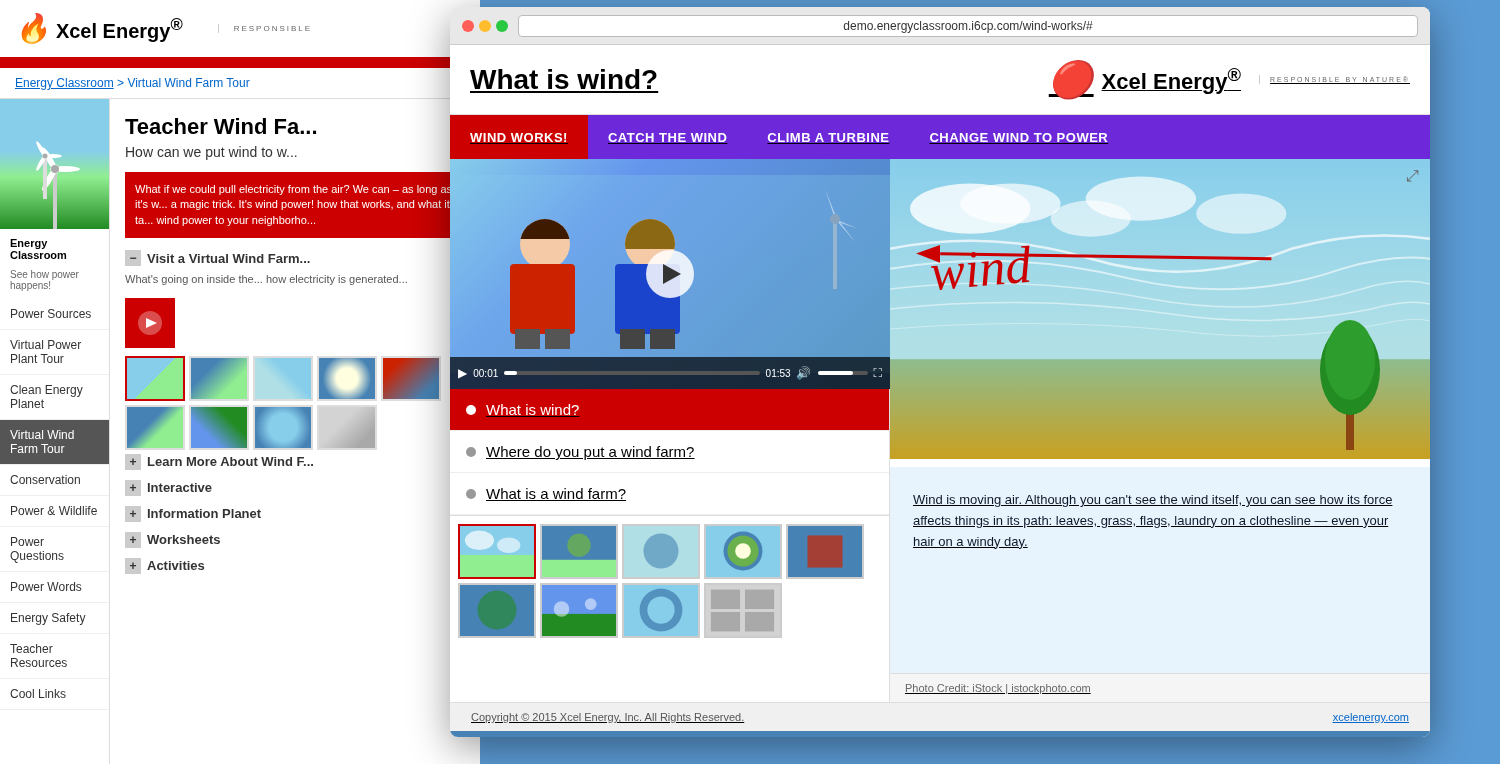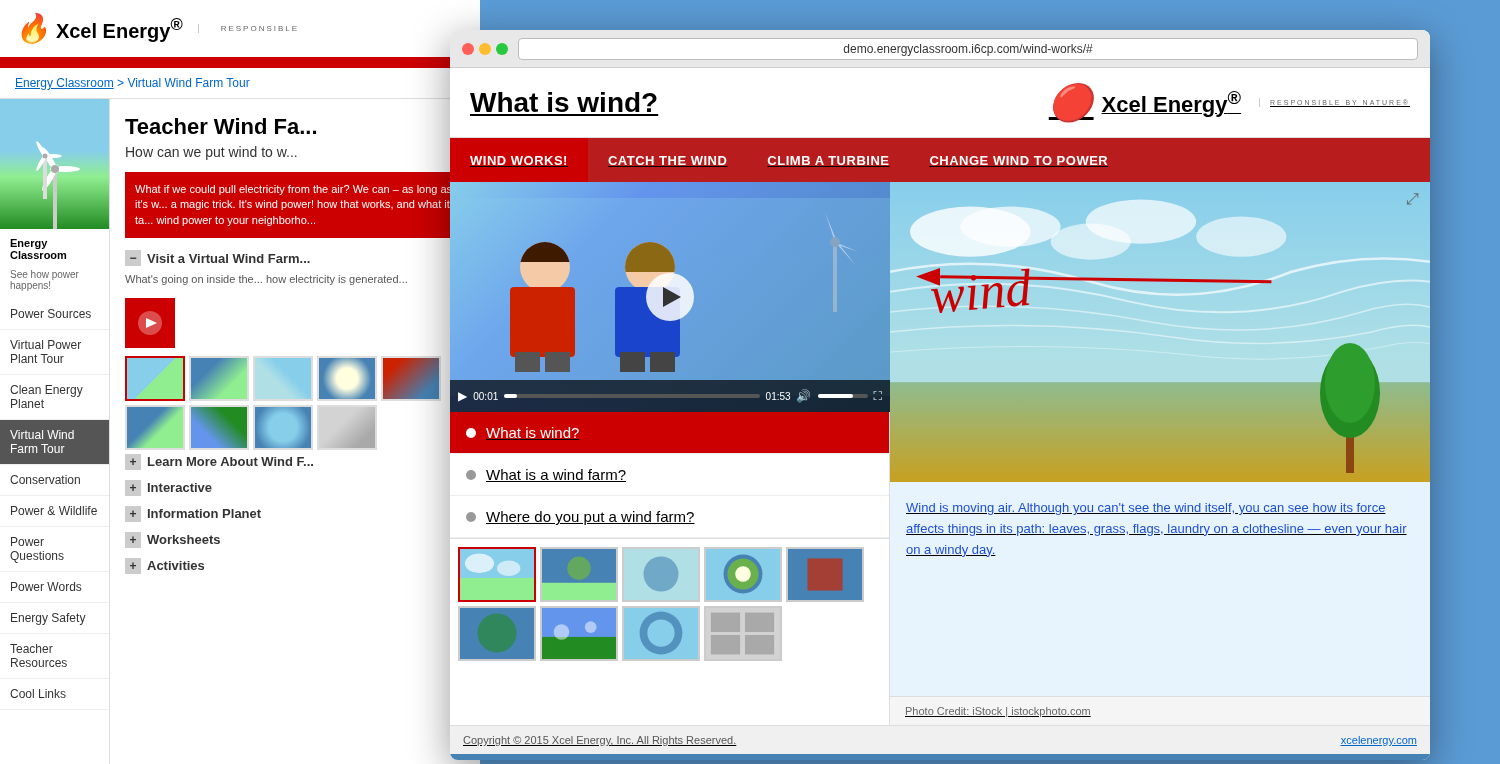--- a/index.html
+++ b/index.html
@@ -43,22 +43,22 @@
     }
     .xcel-text-bg {
       font-size: 20px;
       font-weight: bold;
       color: #000;
     }
     .responsible-bg {
       font-size: 8px;
       letter-spacing: 2px;
       color: #666;
-      margin-left: 9px;
-      padding-left: 22px;
+      margin-left: 29px;
+      padding-left: 15px;
       border-left: 1px solid #ccc;
       text-transform: uppercase;
     }
     .bg-red-bar {
       background: #cc0000;
       height: 8px;
     }
     .bg-breadcrumb {
       padding: 8px 15px;
       font-size: 12px;
@@ -183,21 +183,21 @@
       overflow: hidden;
       display: flex;
       align-items: center;
       justify-content: center;
     }
     .thumbnail-item.selected { border-color: #cc0000; }
 
     
     .browser-window {
       position: absolute;
-      top: 30px;
+      top: 7px;
       left: 450px;
       width: 980px;
       height: 730px;
       background: #fff;
       border-radius: 8px;
       box-shadow: 0 10px 40px rgba(0,0,0,0.4);
       overflow: hidden;
       display: flex;
       flex-direction: column;
     }
@@ -270,21 +270,21 @@
       color: #666;
       margin-left: 10px;
       padding-left: 10px;
       border-left: 1px solid #ccc;
       text-transform: uppercase;
       line-height: 1.4;
     }
 
     
     .site-nav {
-      background: #b91c1c;
+      background: #6d28d9;
       display: flex;
       height: 44px;
     }
     .nav-item {
       padding: 0 20px;
       display: flex;
       align-items: center;
       font-size: 13px;
       font-weight: bold;
       color: #fff;
@@ -499,39 +499,40 @@
     .expand-icon-right {
       position: absolute;
       top: 8px;
       right: 8px;
       width: 16px;
       height: 16px;
       color: #666;
       font-size: 16px;
     }
     .wind-description {
-      padding: 16px;
+      padding: 23px;
       font-size: 13px;
       line-height: 1.6;
-      color: #1d4ed8;
+      color: #0f172a;
       background: #e8f4fd;
       flex: 1;
+      margin-top: 8px;
     }
     .photo-credit {
       padding: 8px 15px;
       font-size: 11px;
       color: #666;
       background: #f5f5f5;
       border-top: 1px solid #ddd;
     }
 
     
     .browser-footer {
       background: #f0f0f0;
-      padding: 8px 13px;
+      padding: 8px 21px;
       display: flex;
       justify-content: space-between;
       align-items: center;
       border-top: 1px solid #ddd;
       font-size: 11px;
       color: #555;
       flex-shrink: 0;
     }
     .footer-link {
       color: #0066cc;
@@ -759,25 +760,25 @@
           </div>
         </div>
 
         <div class="content-items">
           <div class="content-item active">
             <div class="bullet-dot bullet-active"></div>
             <span class="item-label">What is wind?</span>
           </div>
           <div class="content-item">
             <div class="bullet-dot bullet-inactive"></div>
-            <span class="item-label">What is a wind farm?</span>
+            <span class="item-label">Where do you put a wind farm?</span>
           </div>
           <div class="content-item">
             <div class="bullet-dot bullet-inactive"></div>
-            <span class="item-label">Where do you put a wind farm?</span>
+            <span class="item-label">What is a wind farm?</span>
           </div>
 
           <div class="thumbs-section">
             <div class="thumbs-row">
               <div class="thumb selected thumb-1">
                 <svg width="76" height="53" viewBox="0 0 76 53">
                   <rect width="76" height="53" fill="#87ceeb"></rect>
                   <rect y="30" width="76" height="23" fill="#90ee90"></rect>
                   <ellipse cx="20" cy="15" rx="15" ry="10" fill="white" opacity="0.7"></ellipse>
                   <ellipse cx="50" cy="20" rx="12" ry="8" fill="white" opacity="0.6"></ellipse>

